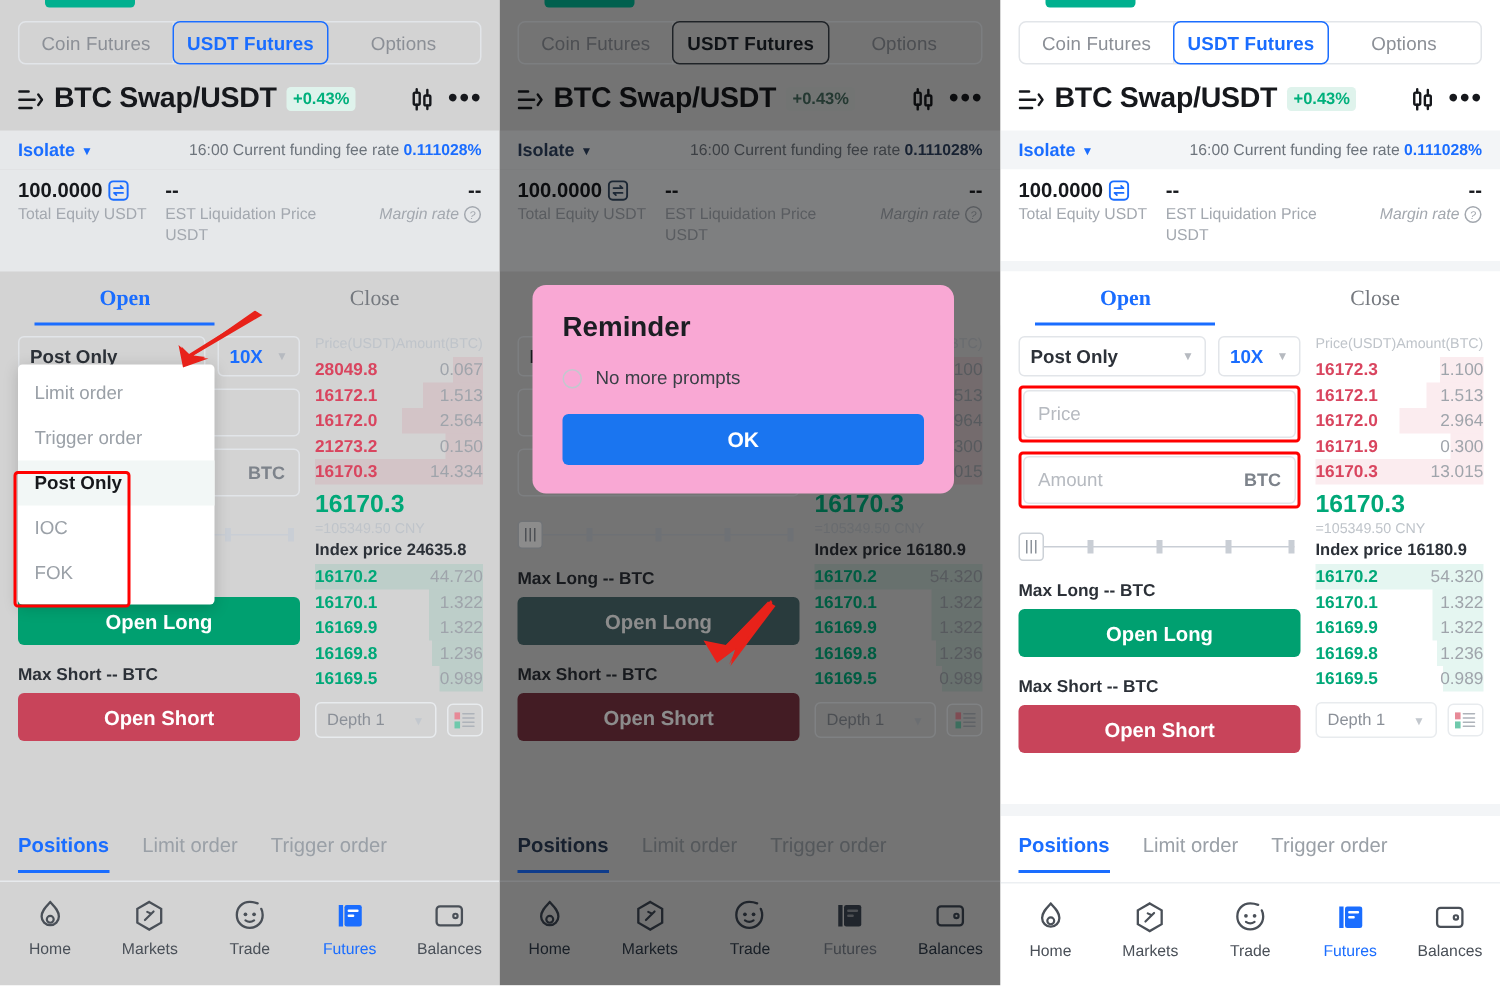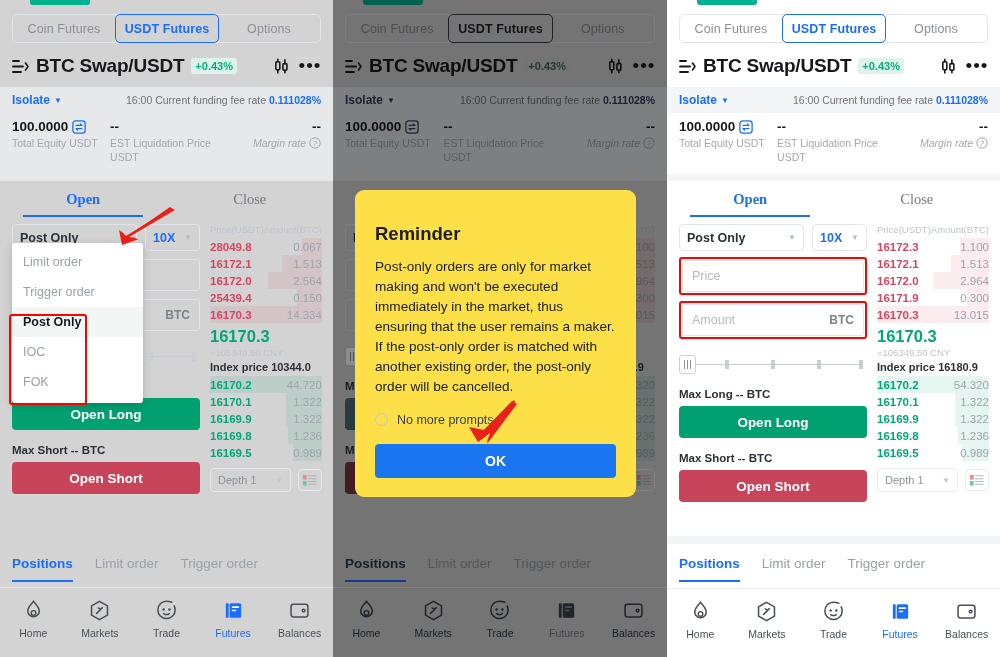--- a/index.html
+++ b/index.html
@@ -214,21 +214,21 @@
   .dd-item.sel-item { color: #16181c; font-weight: bold; background: #f2f7f6; }
   .dd-hl {
     position: absolute; left: 9px; top: 314px; width: 78px; height: 91px;
     border: 2.5px solid #ff0000; border-radius: 3px; z-index: 31; pointer-events: none;
   }
 
   
   .scrim { position: absolute; inset: 0; background: rgba(0,0,0,.45); z-index: 20; }
   .modal {
     position: absolute; left: 22px; top: 190px; width: 281px;
-    background: #fde047; border-radius: 9px; padding: 33px 20px 19px; z-index: 25;
+    background: #f9a8d4; border-radius: 9px; padding: 17px 20px 19px; z-index: 25;
   }
   .modal h2 { font-size: 18.5px; color: #1b1e23; margin-bottom: 12px; }
   .modal p { font-size: 13.6px; line-height: 1.47; color: #1b1e23; }
   .chk { display: flex; align-items: center; gap: 9px; margin-top: 16px; }
   .chk .ring { width: 13px; height: 13px; border: 1.6px solid #c3c8ce; border-radius: 50%; }
   .chk span { font-size: 12.5px; color: #3a3f46; }
   .okbtn {
     margin-top: 17px; height: 34px; background: #1a75f0; border-radius: 4px;
     display: flex; align-items: center; justify-content: center;
     color: #fff; font-size: 14px; font-weight: bold;
@@ -377,32 +377,32 @@
               <span class="pr">16172.1</span>
               <span class="am">1.513</span>
             </div>
           <div class="bk-row ask">
               <div class="bk-bar" style="width:48%"></div>
               <span class="pr">16172.0</span>
               <span class="am">2.564</span>
             </div>
           <div class="bk-row ask">
               <div class="bk-bar" style="width:22%"></div>
-              <span class="pr">25439.4</span>
+              <span class="pr">21273.2</span>
               <span class="am">0.150</span>
             </div>
           <div class="bk-row ask">
               <div class="bk-bar" style="width:100%"></div>
               <span class="pr">16170.3</span>
               <span class="am">14.334</span>
             </div>
         </div>
         <div class="last-px">16170.3</div>
         <div class="last-cny">=105349.50 CNY</div>
-        <div class="idx-px">Index price 10344.0</div>
+        <div class="idx-px">Index price 24635.8</div>
         <div>
           <div class="bk-row bid">
               <div class="bk-bar" style="width:100%"></div>
               <span class="pr">16170.2</span>
               <span class="am">44.720</span>
             </div>
           <div class="bk-row bid">
               <div class="bk-bar" style="width:32%"></div>
               <span class="pr">16170.1</span>
               <span class="am">1.322</span>
@@ -745,21 +745,20 @@
               <circle cx="16.3" cy="12.1" r="1.5" stroke="#3b4450" stroke-width="1.5" fill="none"></circle>
             </svg></span>
         <span class="nav-lbl" style="color:#2e3a48">Balances</span>
       </div>
     </div>
 
     <div class="scrim"></div>
 
     <div class="modal">
       <h2>Reminder</h2>
-      <p>Post-only orders are only for market making and won't be executed immediately in the market, thus ensuring that the user remains a maker. If the post-only order is matched with another existing order, the post-only order will be cancelled.</p>
       <div class="chk">
         <span class="ring"></span>
         <span>No more prompts</span>
       </div>
       <div class="okbtn">OK</div>
     </div>
 
     <div class="arrow" style="left:132px; top:400px;">
       <svg width="56" height="62" viewBox="0 0 56 62">
           <path d="M52 4 L22 44 L25 33 L14 41 L5 28 L18 31 L47 1 Z" fill="#e8221a"></path>

